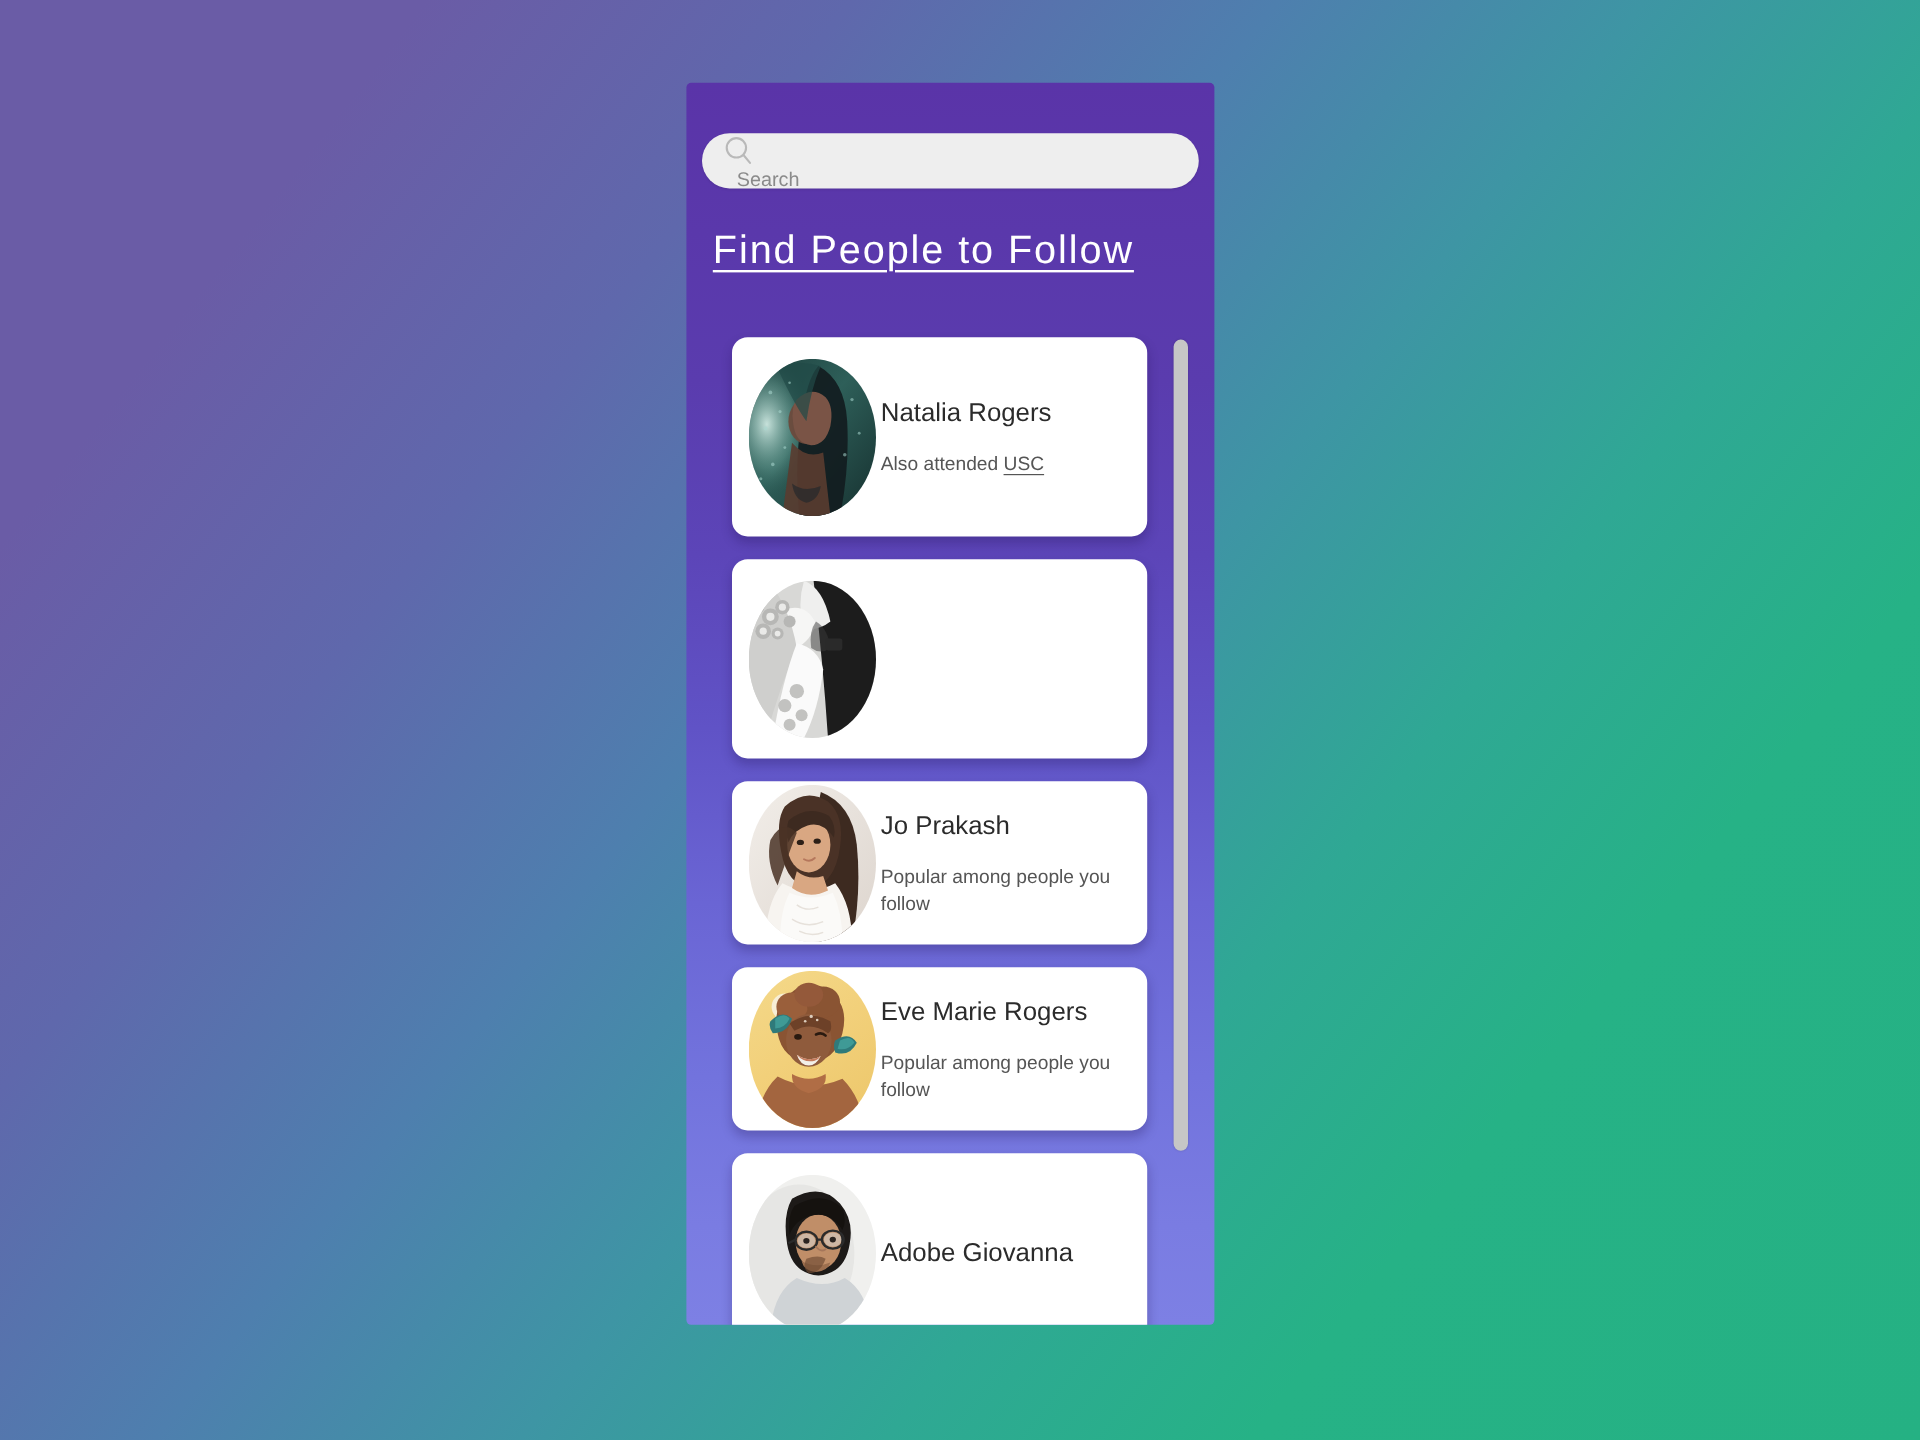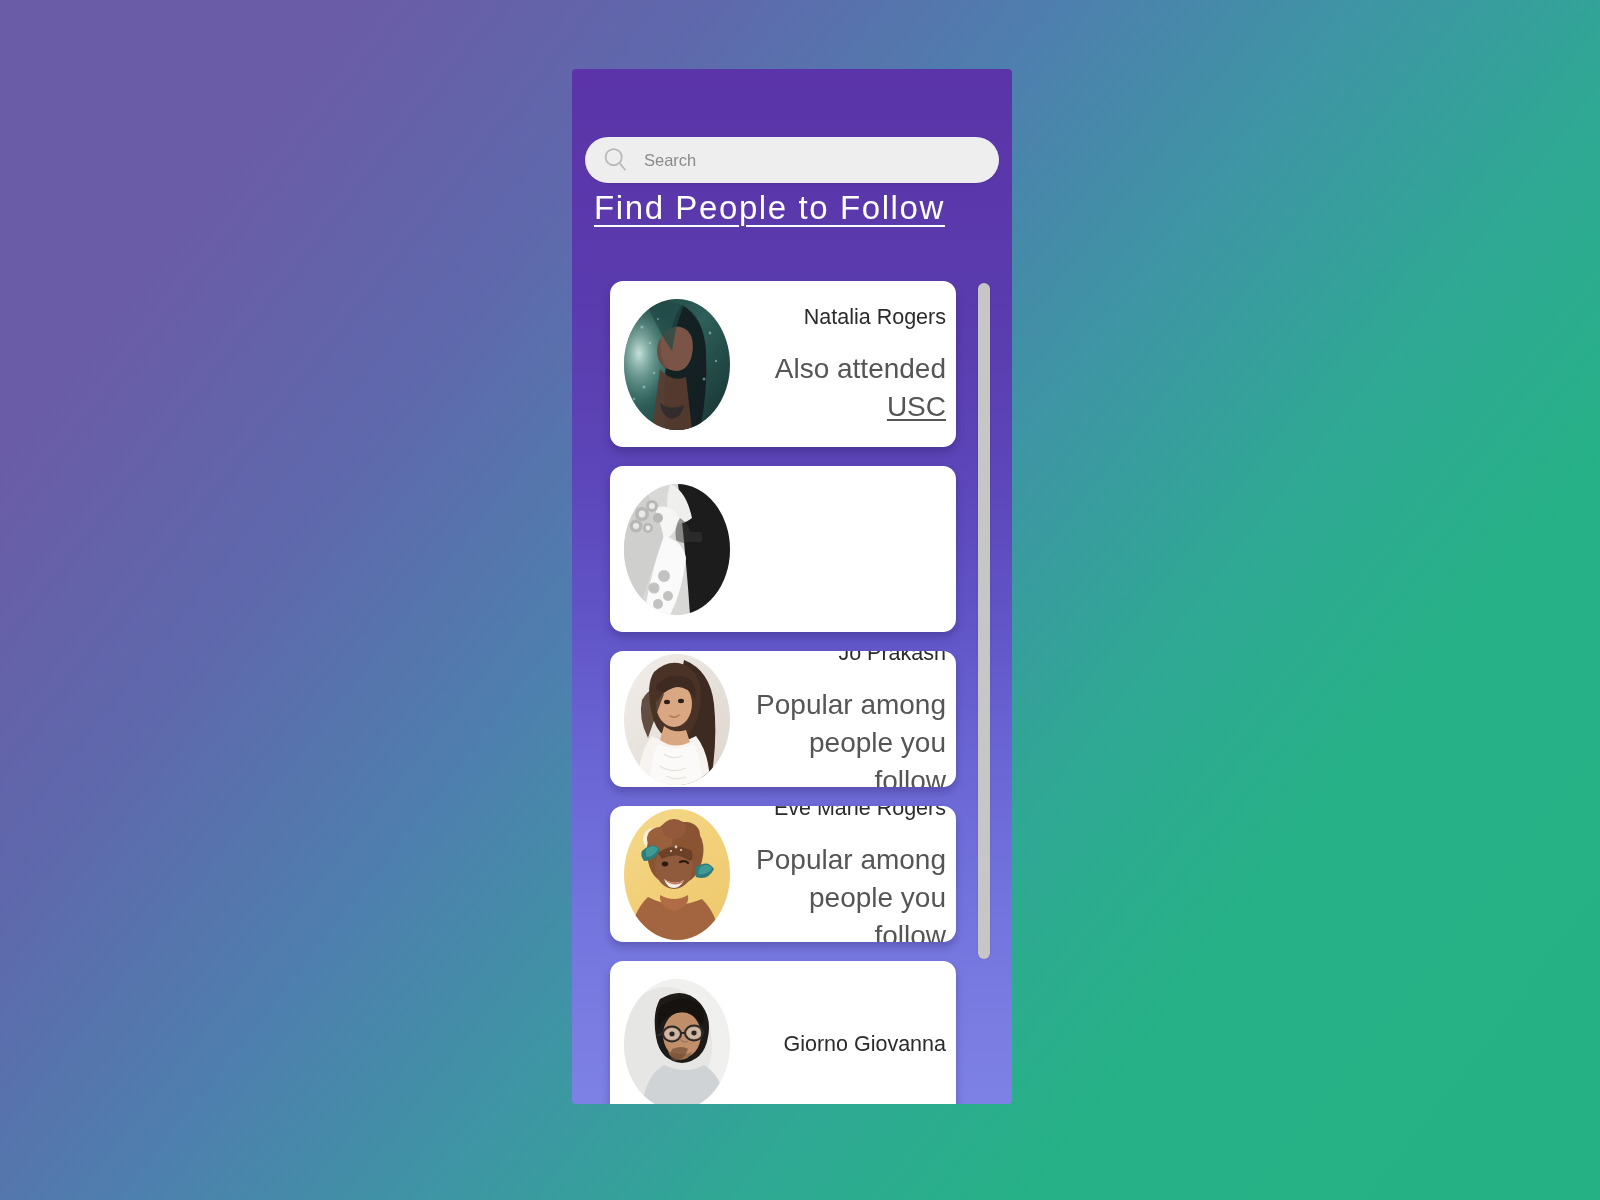--- a/index.html
+++ b/index.html
@@ -43,29 +43,29 @@
       #7273dd 80%,
       #7a7ce2 92%,
       #7d80e4 100%);
     overflow: hidden;
   }
 
   
   .search-bar {
     position: absolute;
     left: 13px;
-    top: 68px;
+    top: 42px;
     width: 414px;
     height: 46px;
     background: #eeeeee;
     border-radius: 23px;
     display: flex;
-    align-items: center;
     padding-left: 16px;
     box-shadow: 0 1px 2px rgba(0,0,0,0.10);
+    flex-direction: column;
   }
   .search-icon {
     width: 30px;
     height: 30px;
     flex: 0 0 auto;
     display: block;
     opacity: 0.62;
   }
   .search-input {
     border: none;
@@ -126,33 +126,33 @@
     height: 131px;
     border-radius: 50%;
     margin-left: 14px;
     overflow: hidden;
     position: relative;
   }
   .avatar svg { display: block; width: 100%; height: 100%; }
 
   .card-text {
     flex: 1 1 auto;
-    text-align: right;
+    text-align: left;
     padding: 0 10px 0 4px;
     min-width: 0;
   }
   .person-name {
     font-size: 21.5px;
     color: #2b2b2b;
     font-weight: 400;
     line-height: 1.32;
     white-space: nowrap;
   }
   .person-sub {
-    font-size: 28px;
+    font-size: 16px;
     color: #555555;
     font-weight: 400;
     line-height: 1.35;
     margin-top: 19px;
   }
   .person-sub .link {
     text-decoration: underline;
     text-underline-offset: 3px;
     color: #555555;
   }
@@ -368,21 +368,21 @@
           <ellipse cx="48" cy="55" rx="7.4" ry="6" fill="#dfe8ee" opacity="0.45"></ellipse>
           <ellipse cx="70" cy="54" rx="7.4" ry="6" fill="#dfe8ee" opacity="0.45"></ellipse>
           <ellipse cx="48" cy="55" rx="2.6" ry="2.4" fill="#2c2420"></ellipse>
           <ellipse cx="70" cy="54" rx="2.6" ry="2.4" fill="#2c2420"></ellipse>
           <path d="M44 72 q12 6 24 1 q-2 7 -12 8 q-10 -1 -12 -9z" fill="#9d6f4f"></path>
           <path d="M48 70 q10 -4 16 0 q-4 12 -14 12 q-6 -4 -2 -12z" fill="#6d4a33" opacity="0.65"></path>
           <path d="M56 60 q4 5 8 2" fill="none" stroke="#a5765a" stroke-width="1.5" stroke-linecap="round"></path>
         </svg>
       </div>
       <div class="card-text">
-        <div class="person-name">Giorno Giovanna</div>
+        <div class="person-name">Adobe Giovanna</div>
       </div>
     </div>
 
   </div>
 
   <div class="scroll-track">
     <div class="scroll-thumb"></div>
   </div>
 
 </div>

